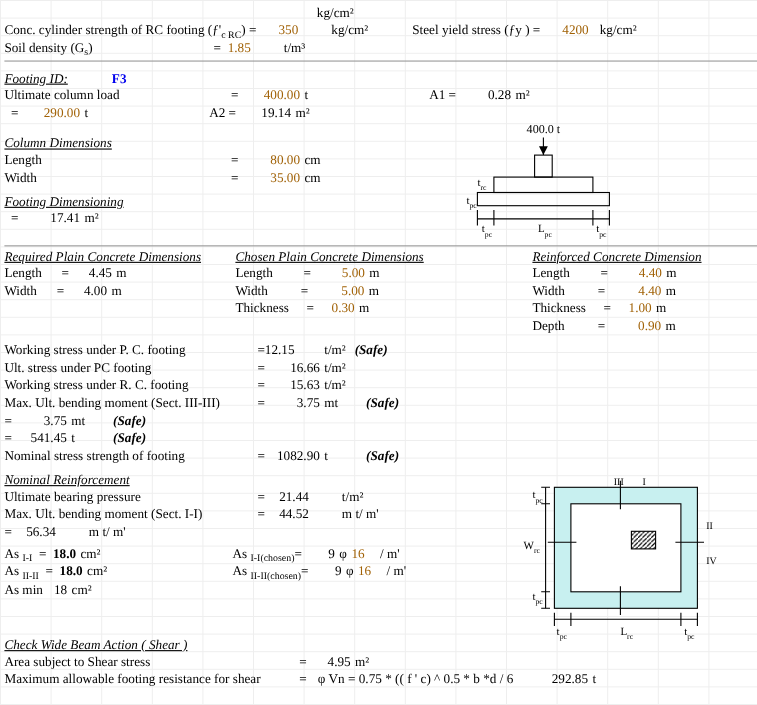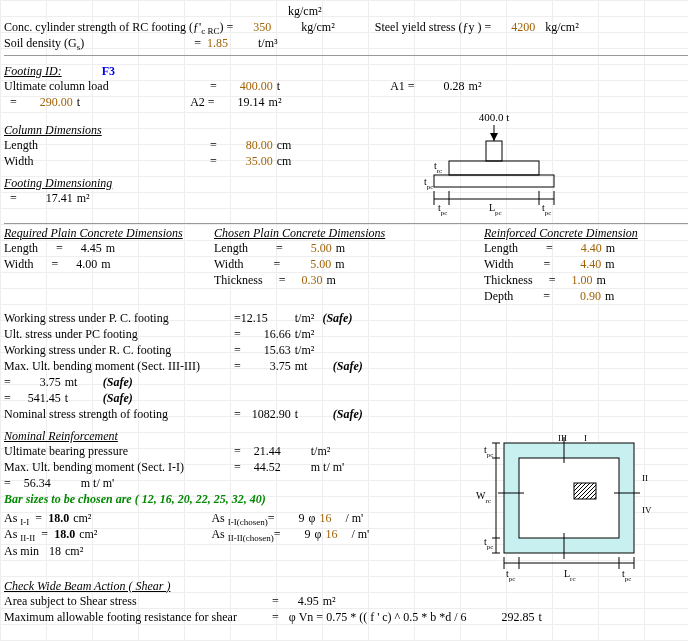--- a/index.html
+++ b/index.html
@@ -270,21 +270,20 @@
         <span class="w-label" style="width:230px"> Max. Ult. bending moment (Sect. I-I)</span>
         <span>=</span>
         <span style="width:40px;text-align:right;display:inline-block">44.52</span>
         <span class="unit" style="margin-left:30px">m t/ m'</span>
       </div>
     <div class="row">
         <span>=</span>
         <span style="width:40px;text-align:right;display:inline-block">56.34</span>
         <span class="unit" style="margin-left:30px">m t/ m'</span>
       </div>
-    <div class="green">Bar sizes to be chosen are ( 12, 16, 20, 22, 25, 32, 40)</div>
     <div style="height:4px"></div>
     <div class="row">
       <span><span>As</span> <sub>I-I</sub></span>
       <span style="margin:0 6px">=</span>
       <b>18.0</b>
       <span class="unit">cm²</span>
       <span style="margin-left:120px"><span>As</span> <sub>I-I(chosen)</sub>=</span>
       <span style="width:30px;text-align:right;display:inline-block">9</span>
       <span style="margin:0 4px">φ</span>
       <span class="val">16</span>

